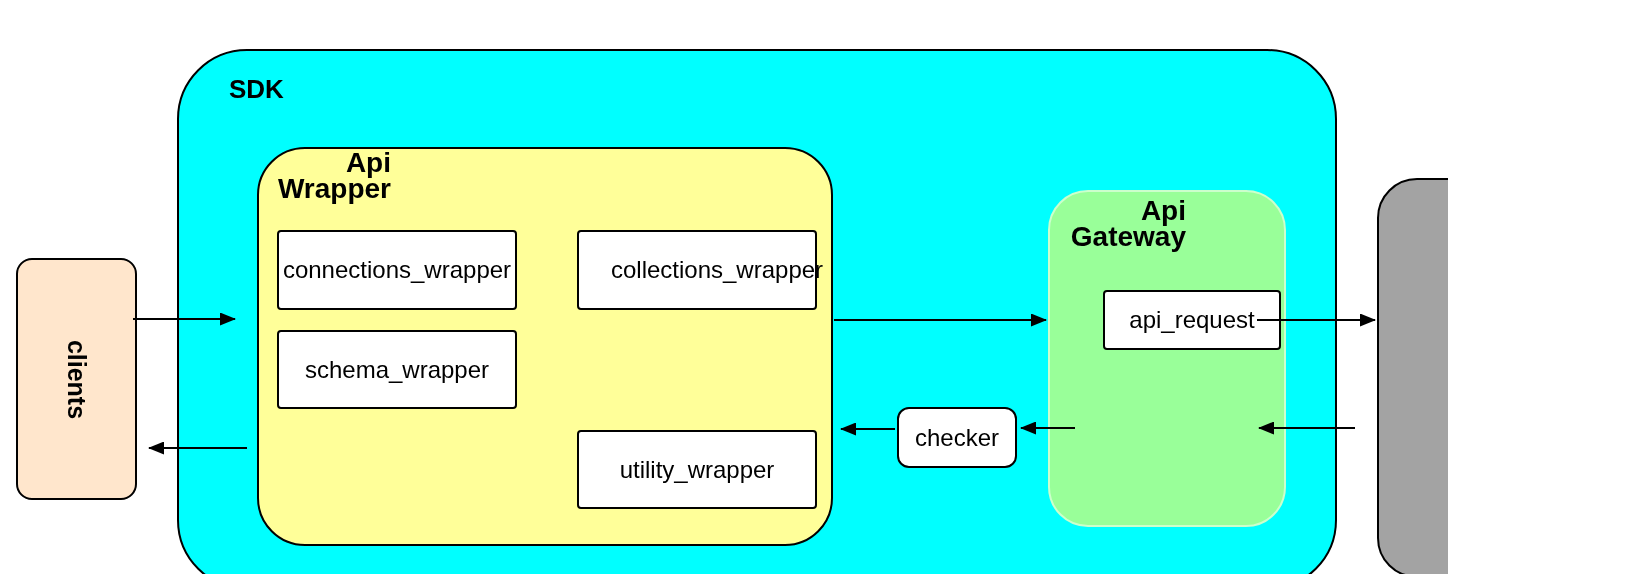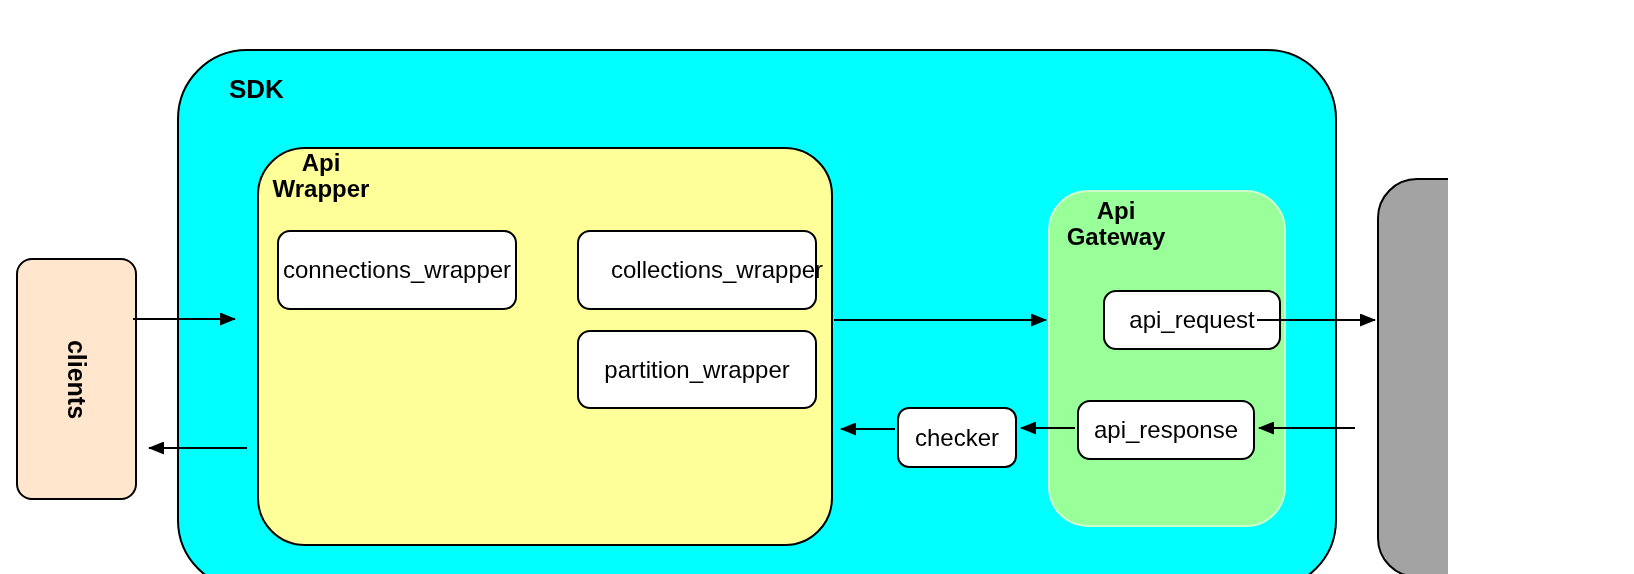--- a/index.html
+++ b/index.html
@@ -17,23 +17,23 @@
     position: absolute;
     border: 2px solid #000000;
     display: flex;
     align-items: center;
     justify-content: center;
     text-align: center;
   }
   .container-label {
     position: absolute;
     font-weight: bold;
-    font-size: 24px;
+    font-size: 28px;
     line-height: 26px;
-    text-align: center;
+    text-align: right;
     white-space: pre;
   }
   
   #clients {
     left: 16px; top: 225px; width: 121px; height: 242px;
     background: #FFE6CC; border-radius: 16px;
   }
   #clients .vtext {
     transform: rotate(90deg);
     font-weight: bold;
@@ -48,21 +48,21 @@
   #sdk-label { left: 229px; top: 43px; font-size: 26px; text-align: left; }
   
   #api-wrapper {
     left: 257px; top: 114px; width: 576px; height: 399px;
     background: #FFFF99; border-radius: 48px;
   }
   #api-wrapper-label { left: 251px; top: 117px; width: 140px; }
   
   .leaf {
     background: #ffffff;
-    border-radius: 13px;
+    border-radius: 4px;
     font-size: 24px;
     font-weight: normal;
   }
   #box-connections { left: 277px; top: 197px; width: 240px; height: 80px; }
   #box-collections { left: 577px; top: 197px; width: 240px; height: 80px; padding-left: 40px; }
   #box-schema      { left: 277px; top: 297px; width: 240px; height: 79px; }
   #box-partition   { left: 577px; top: 297px; width: 240px; height: 79px; }
   #box-index       { left: 277px; top: 397px; width: 240px; height: 79px; }
   #box-utility     { left: 577px; top: 397px; width: 240px; height: 79px; }
   
@@ -101,37 +101,37 @@
   <div class="node" id="api-wrapper"></div>
   <div class="container-label" id="api-wrapper-label">Api
 Wrapper</div>
 
   <div class="node leaf" id="box-connections">
     <span>connections_wrapper</span>
   </div>
   <div class="node leaf" id="box-collections">
     <span>collections_wrapper</span>
   </div>
-  <div class="node leaf" id="box-partition">
-    <span>partition_wrapper</span>
+  <div class="node leaf" id="box-schema">
+    <span>schema_wrapper</span>
+  </div>
+  <div class="node leaf" id="box-utility">
+    <span>utility_wrapper</span>
   </div>
 
   <div class="node leaf" id="checker">
     <span>checker</span>
   </div>
 
   <div class="node" id="api-gateway"></div>
   <div class="container-label" id="api-gateway-label">Api
 Gateway</div>
 
   <div class="node leaf" id="box-request">
     <span>api_request</span>
-  </div>
-  <div class="node leaf" id="box-response">
-    <span>api_response</span>
   </div>
 
   <div class="node" id="clients">
     <span class="vtext">clients</span>
   </div>
 
   <div class="node" id="milvus">
     <span>milvus</span>
   </div>
 

